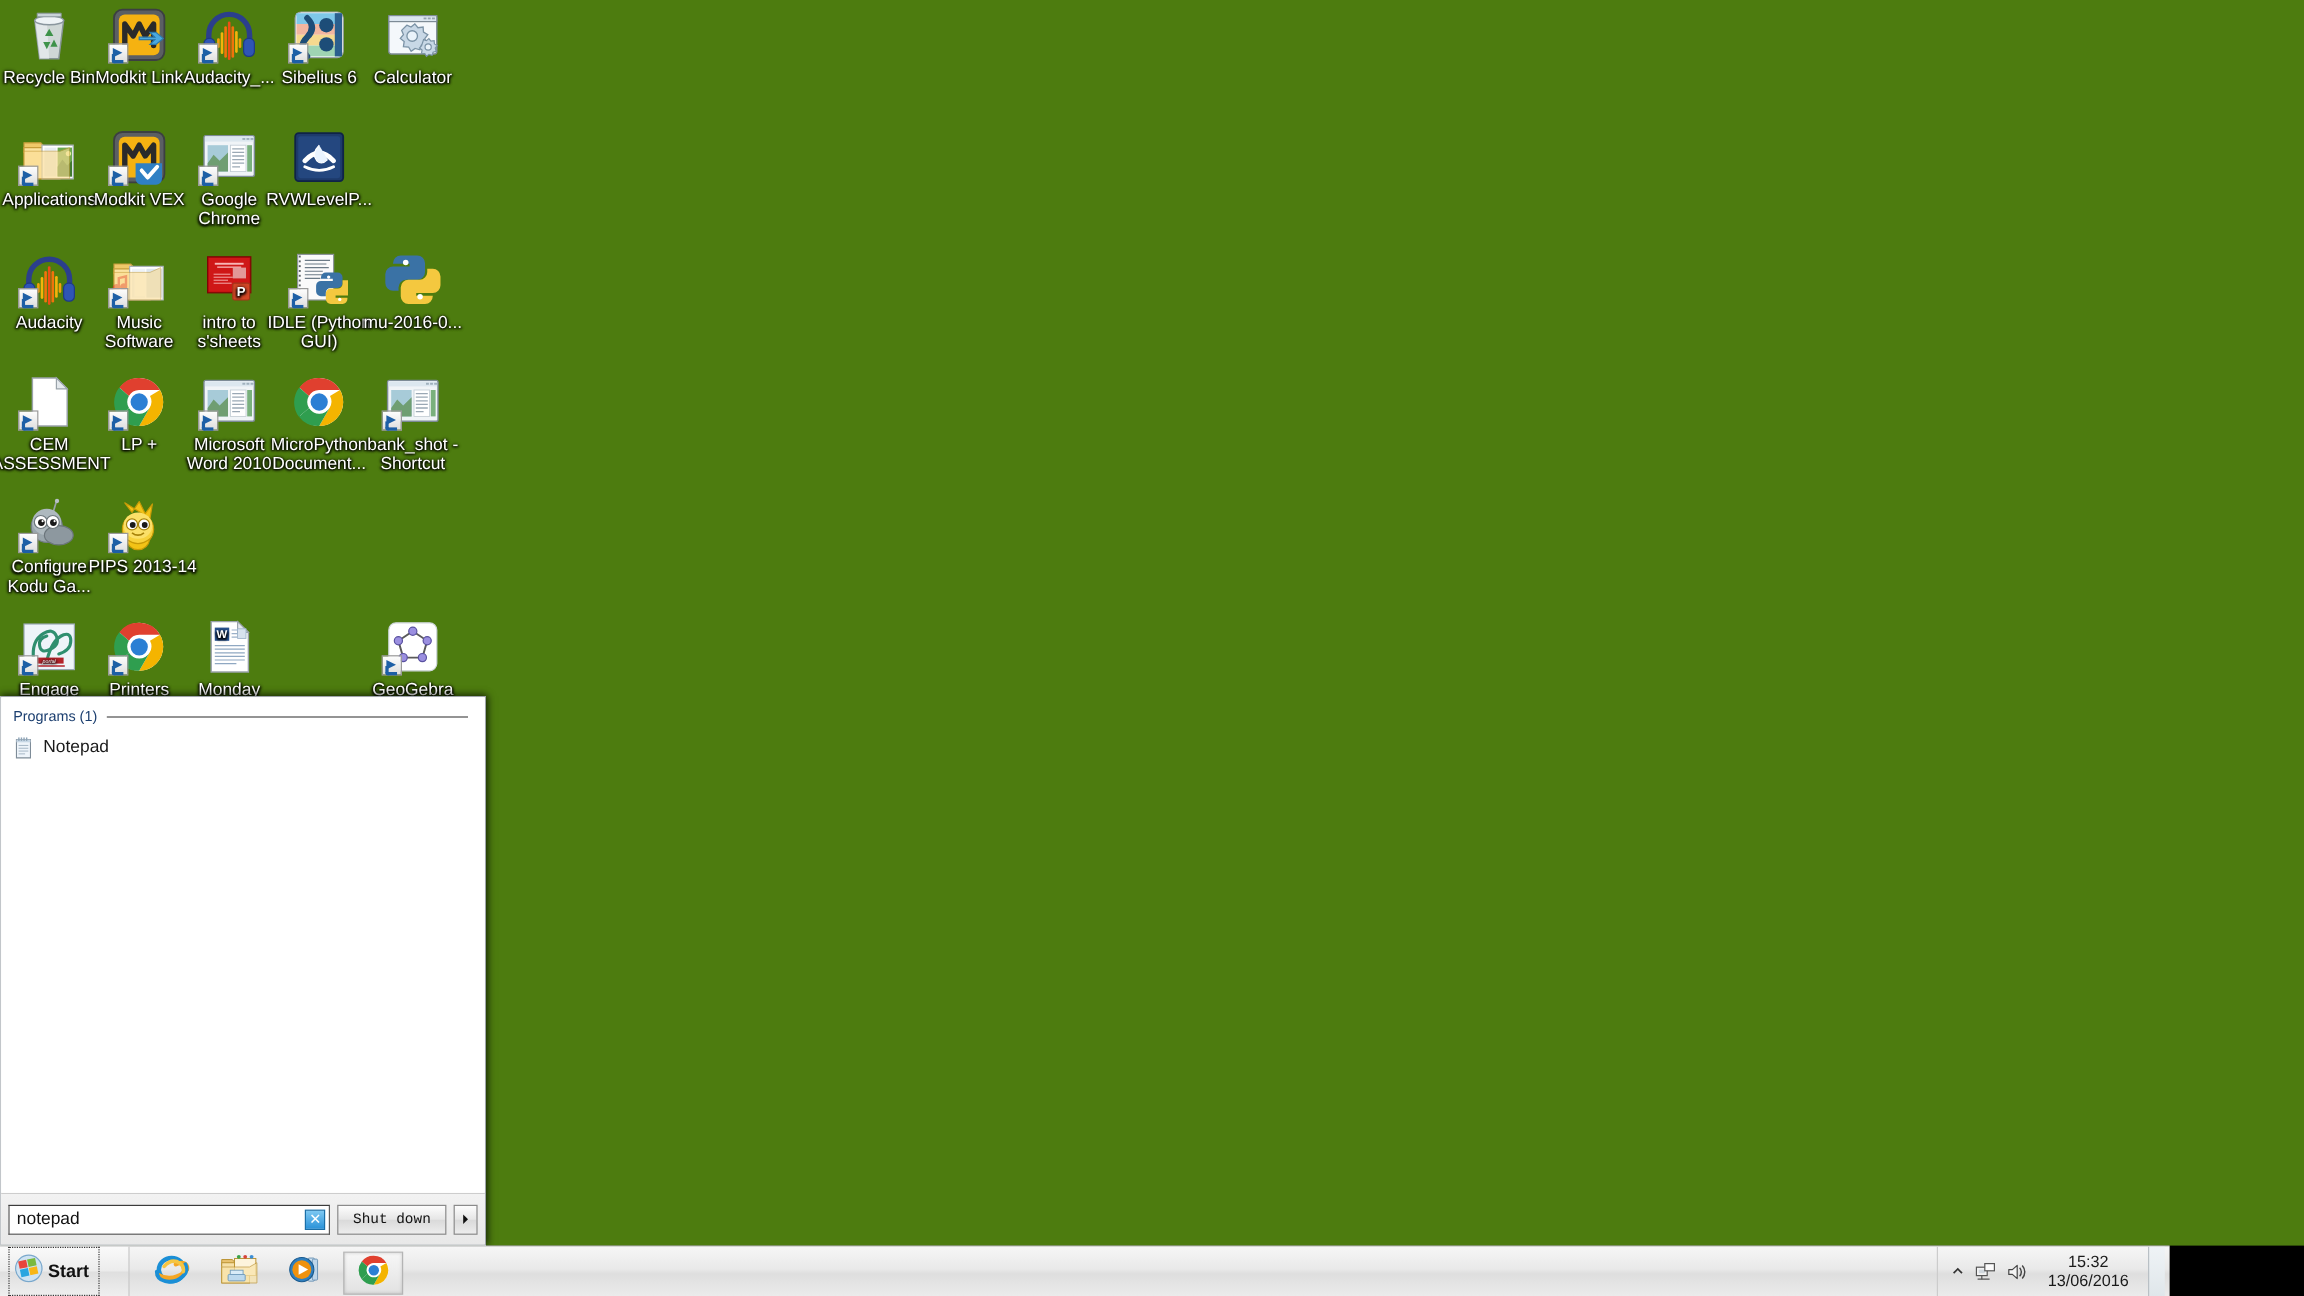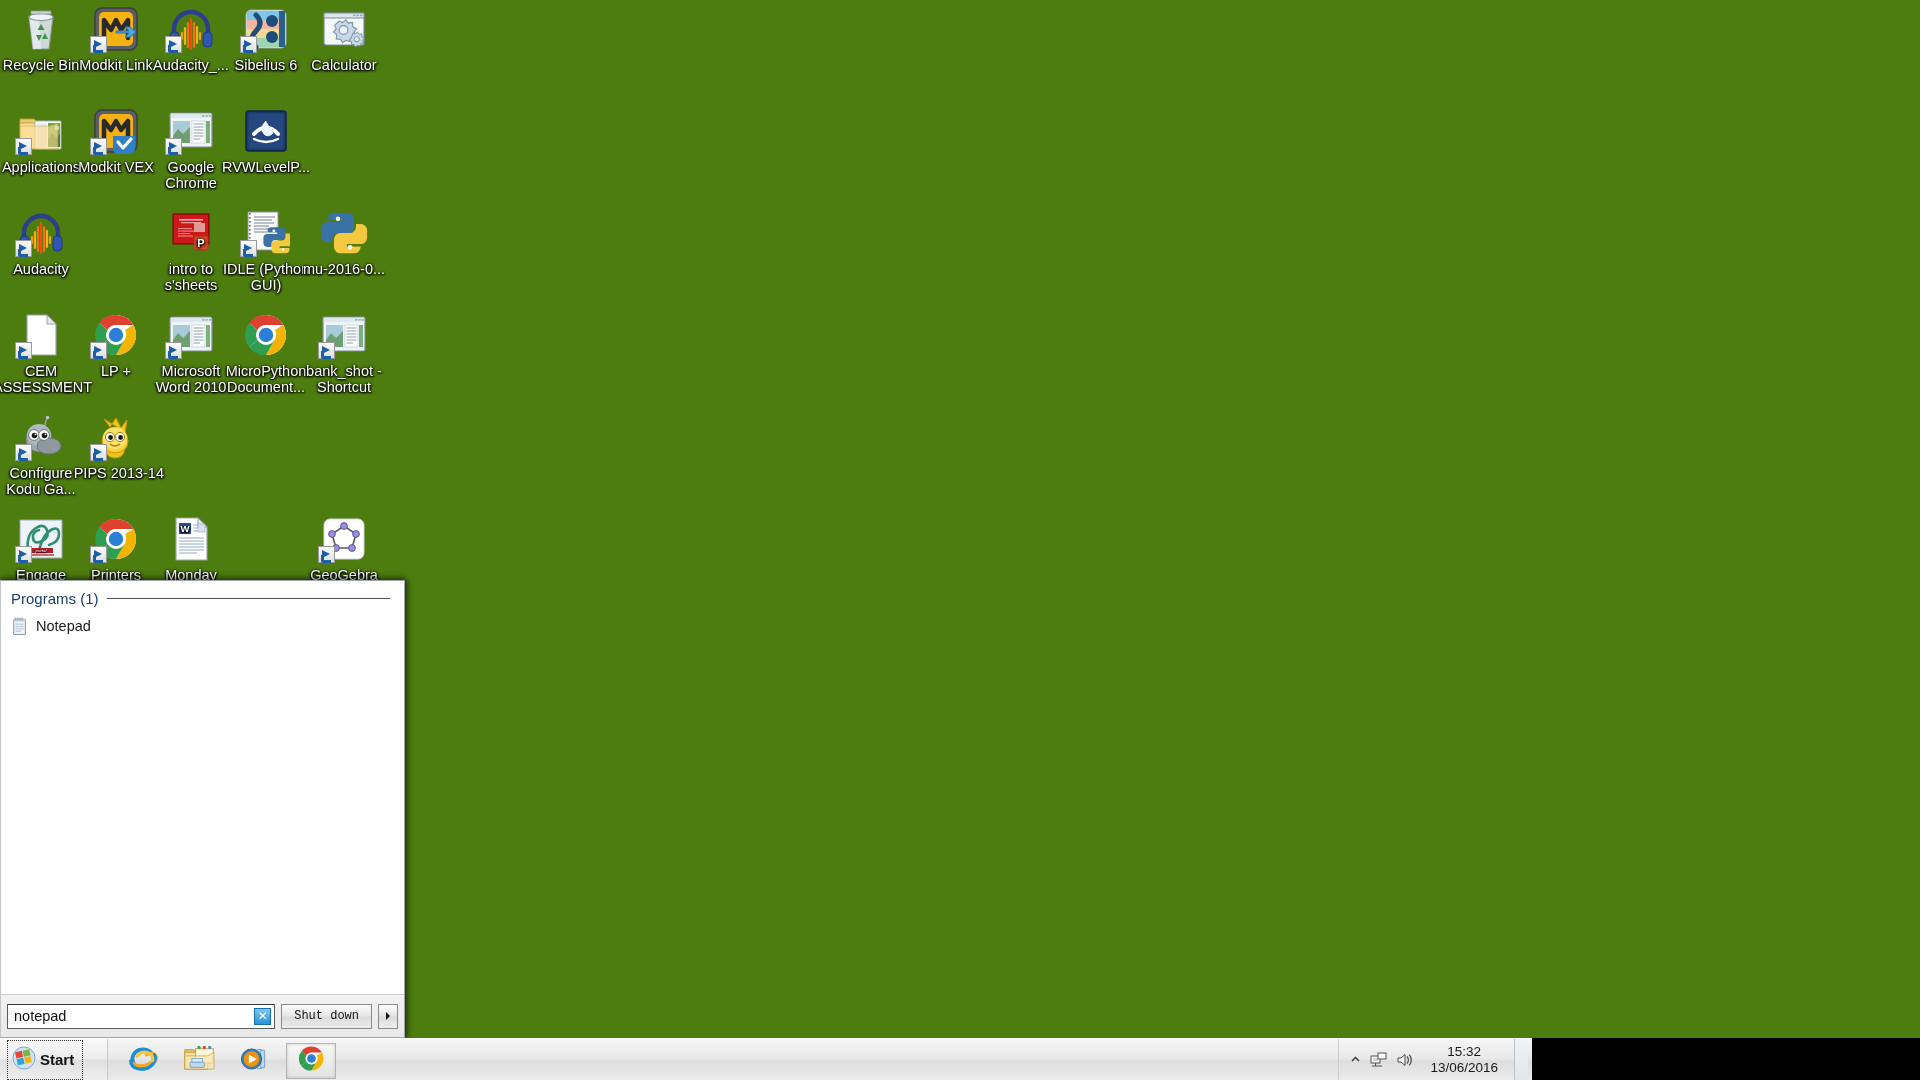--- a/index.html
+++ b/index.html
@@ -75,21 +75,21 @@
   }
   #results-area {
     position: relative;
     flex: 1 1 auto;
     background: #ffffff;
     overflow: hidden;
   }
   .group-header {
     display: flex; align-items: center;
     padding: 9px 8px 3px 10px;
-    font-size: 15px; color: #15428b;
+    font-size: 12px; color: #15428b;
   }
   .group-header .ghl { white-space: nowrap; color: #1b3e6f; }
   .group-header .rule {
     flex: 1 1 auto; height: 1px;
     background: #4f4f4f;
     margin-left: 8px; margin-right: 6px;
   }
   .result-item {
     display: flex; align-items: center;
     gap: 7px;
@@ -156,21 +156,21 @@
   #shutdown-arrow .tri {
     width: 0; height: 0;
     border-left: 4px solid #111;
     border-top: 4px solid transparent;
     border-bottom: 4px solid transparent;
   }
 
   
   #taskbar {
     position: absolute; left: 0; bottom: 0;
-    width: 1532px; height: 42px;
+    width: 1808px; height: 42px;
     background: linear-gradient(#f6f6f6,#e9e9e9 45%,#dedede 55%,#ebebeb);
     border-top: 1px solid #ffffff;
     display: flex; align-items: stretch;
   }
   #start-button {
     width: 108px;
     display: flex; align-items: center;
     gap: 4px;
     padding-left: 8px;
     background: linear-gradient(#fafafa,#ececec 48%,#dfdfdf 52%,#efefef);
@@ -397,20 +397,38 @@
       <line x1="21" y1="18" x2="21" y2="42" stroke="#f2720c" stroke-width="2.2"></line>
       <line x1="24" y1="14" x2="24" y2="44" stroke="#ef4e15" stroke-width="2.2"></line>
       <line x1="27" y1="18" x2="27" y2="42" stroke="#f2720c" stroke-width="2.2"></line>
       <line x1="30" y1="22" x2="30" y2="38" stroke="#f5b30b" stroke-width="2.2"></line>
       <line x1="33" y1="28" x2="33" y2="34" stroke="#f59e0b" stroke-width="2.2"></line>
     </g>
   </svg>
           <span class="shortcut-arrow"></span>
         </span>
         <span class="label">Audacity</span>
+      </div>
+      <div class="desk-icon" style="left: 66px; top: 209px; width: 100px;">
+        <span class="glyph">
+          <svg viewBox="0 0 48 48">
+    <path d="M3 11 h14 l3.5 4 h8 v4 H3 z" fill="#f0c96a" stroke="#c79d3a" stroke-width="1"></path>
+    <path d="M3 15 h30 v26 H3 z" fill="#fbe3a1" stroke="#c79d3a" stroke-width="1"></path>
+    <path d="M16 13 h28 v28 H16 z" fill="#ffffff" stroke="#a8b1b8" stroke-width="1"></path>
+    <rect x="18" y="15" width="11" height="24" fill="#eef3f7"></rect>
+    <rect x="30" y="15" width="13" height="24" fill="#dde6ed"></rect>
+    <path d="M20 18 h9 v20 h-9 z" fill="#fafcfd"></path>
+    <g fill="#e03b2f">
+              <path d="M6 22 l8-2 v10 a3 3 0 1 1 -2-2.8 v-4.6 l-4 1 v7 a3 3 0 1 1 -2-2.8 z"></path>
+            </g>
+    <path d="M3 18 h30 l9 -4 v27 H3 z" fill="#fcdd94" opacity="0.6" stroke="#c79d3a" stroke-width="0.8"></path>
+  </svg>
+          <span class="shortcut-arrow"></span>
+        </span>
+        <span class="label">Music Software</span>
       </div>
       <div class="desk-icon" style="left: 141px; top: 209px; width: 100px;">
         <span class="glyph">
           <svg viewBox="0 0 48 48">
     <rect x="6" y="5" width="36" height="30" fill="#b80d0d" stroke="#7d0505" stroke-width="1"></rect>
     <rect x="7" y="6" width="34" height="28" fill="#cf1717"></rect>
     <g fill="#ffd2d2" font-family="sans-serif">
       <rect x="12" y="10" width="24" height="1.6" opacity="0.85"></rect>
       <rect x="14" y="13" width="20" height="1.3" opacity="0.7"></rect>
       <rect x="11" y="19" width="14" height="1.1" opacity="0.6"></rect>

